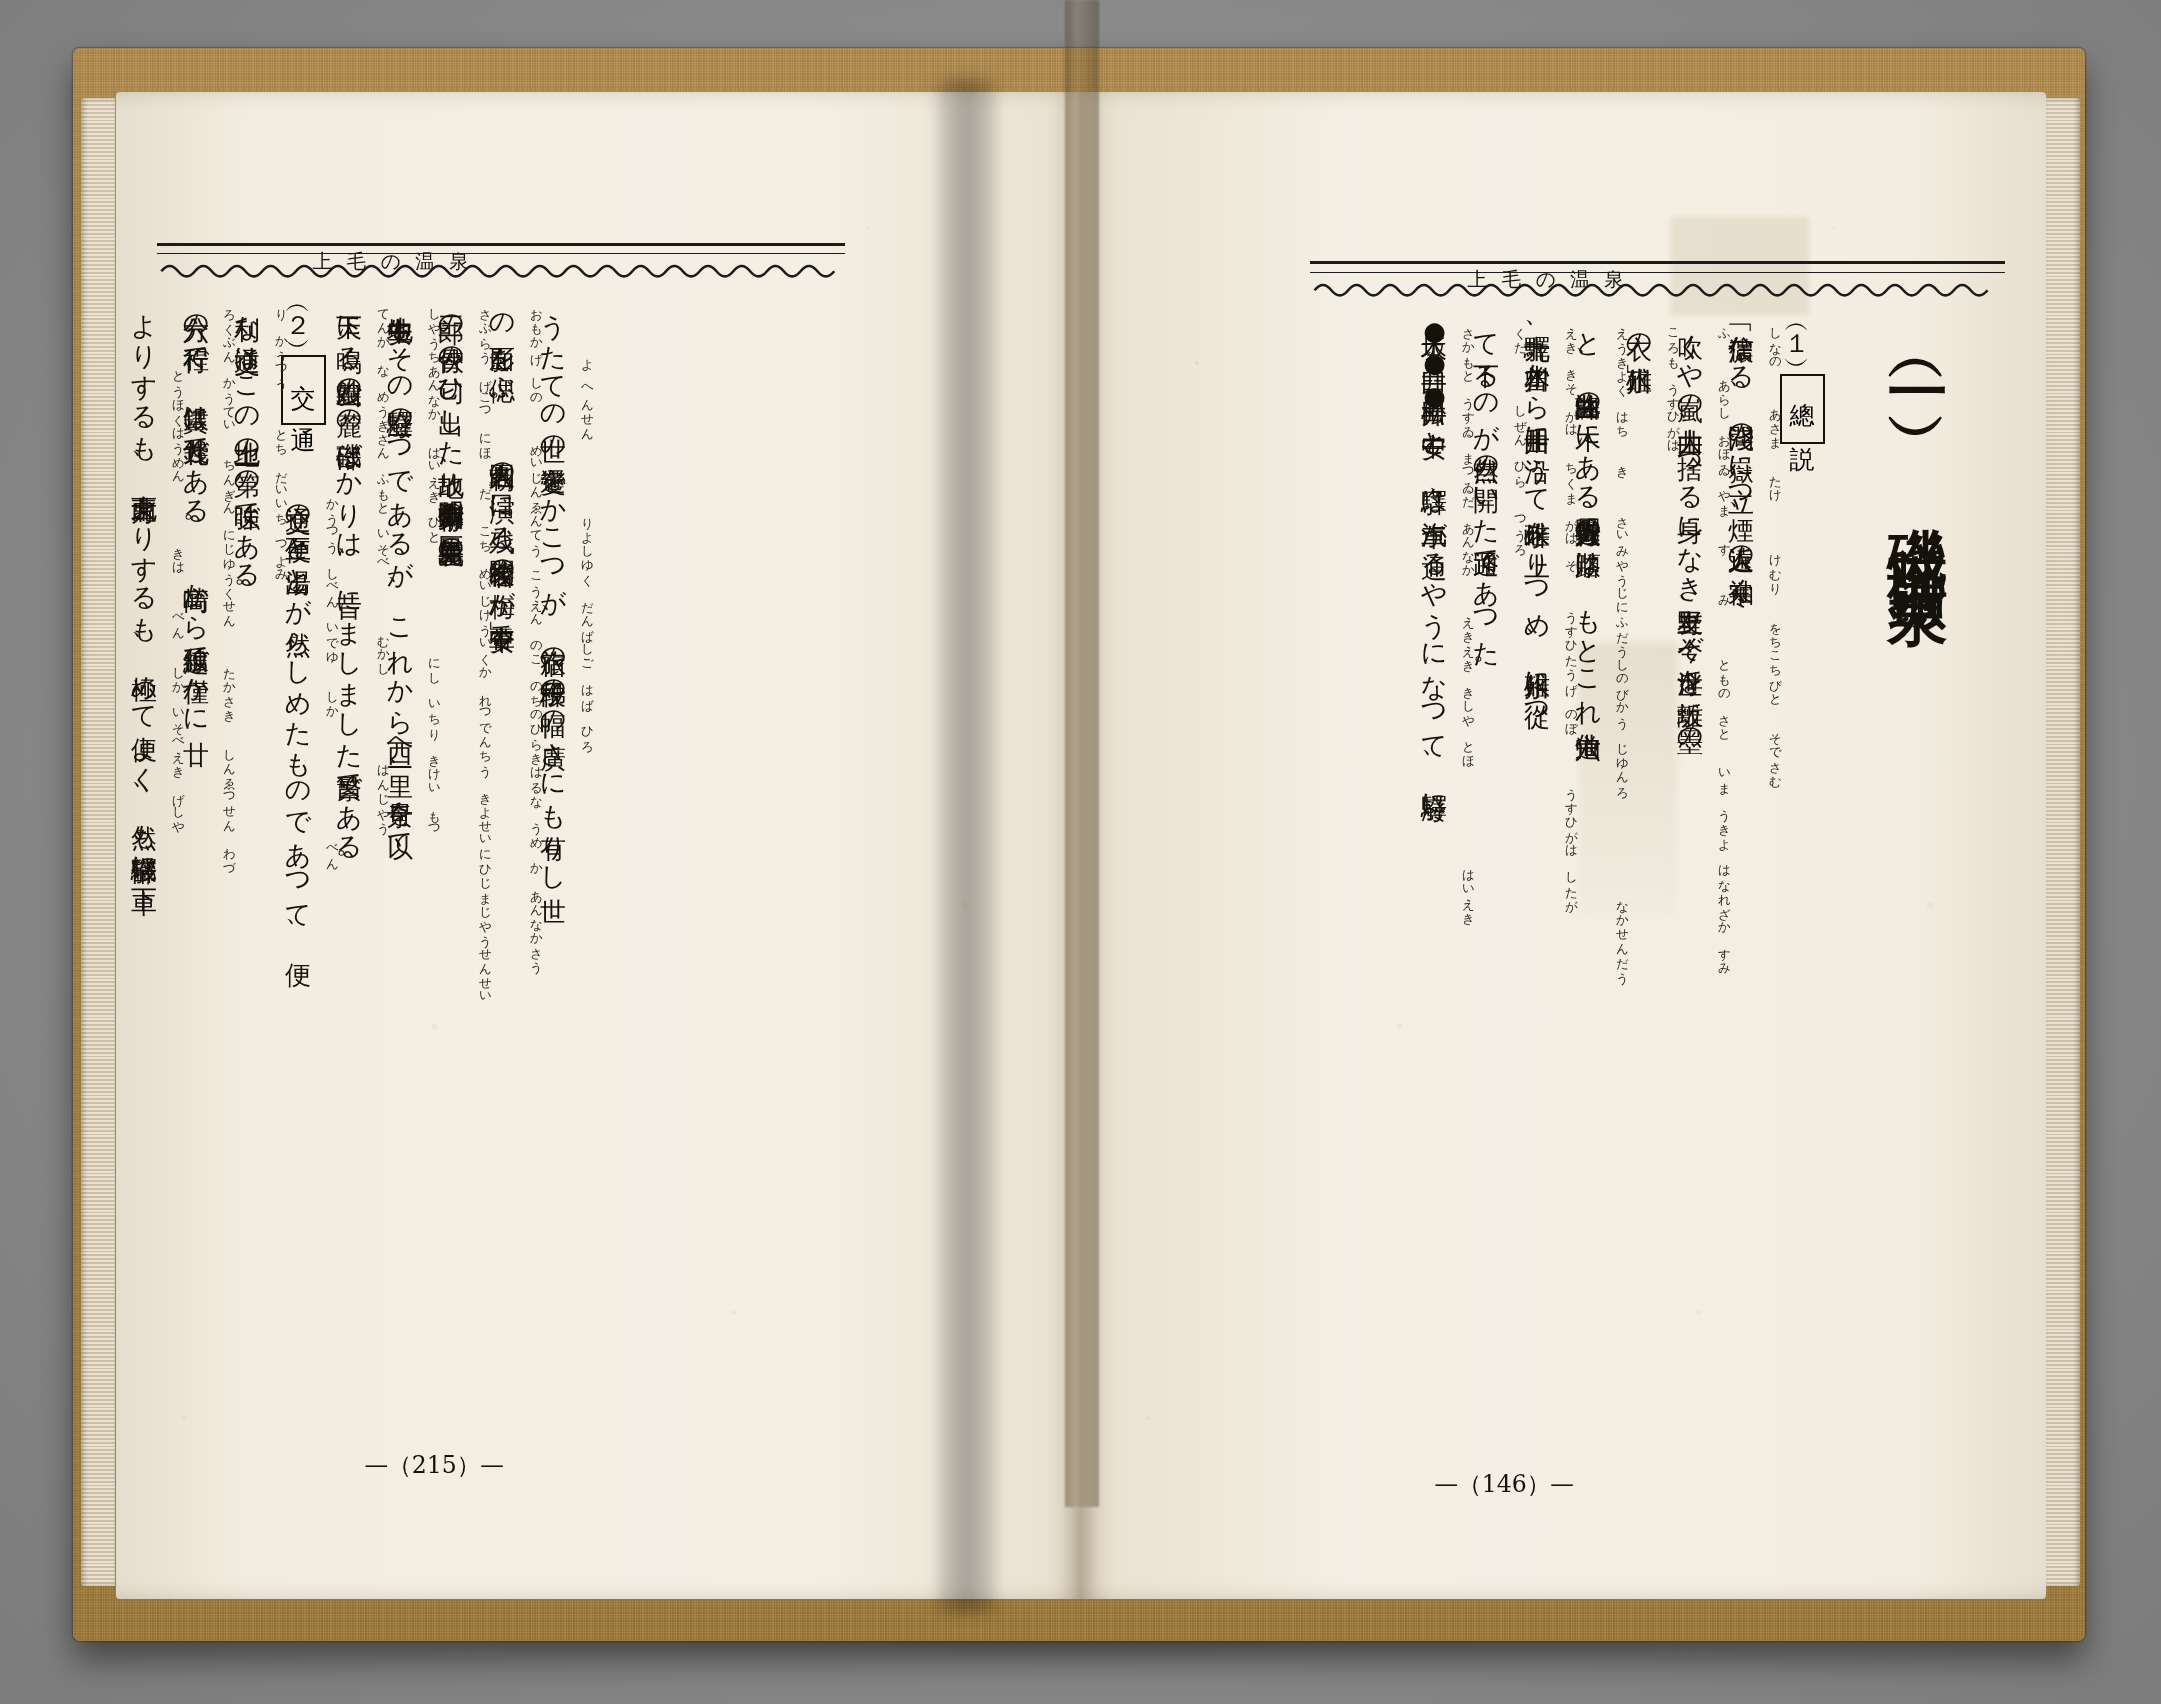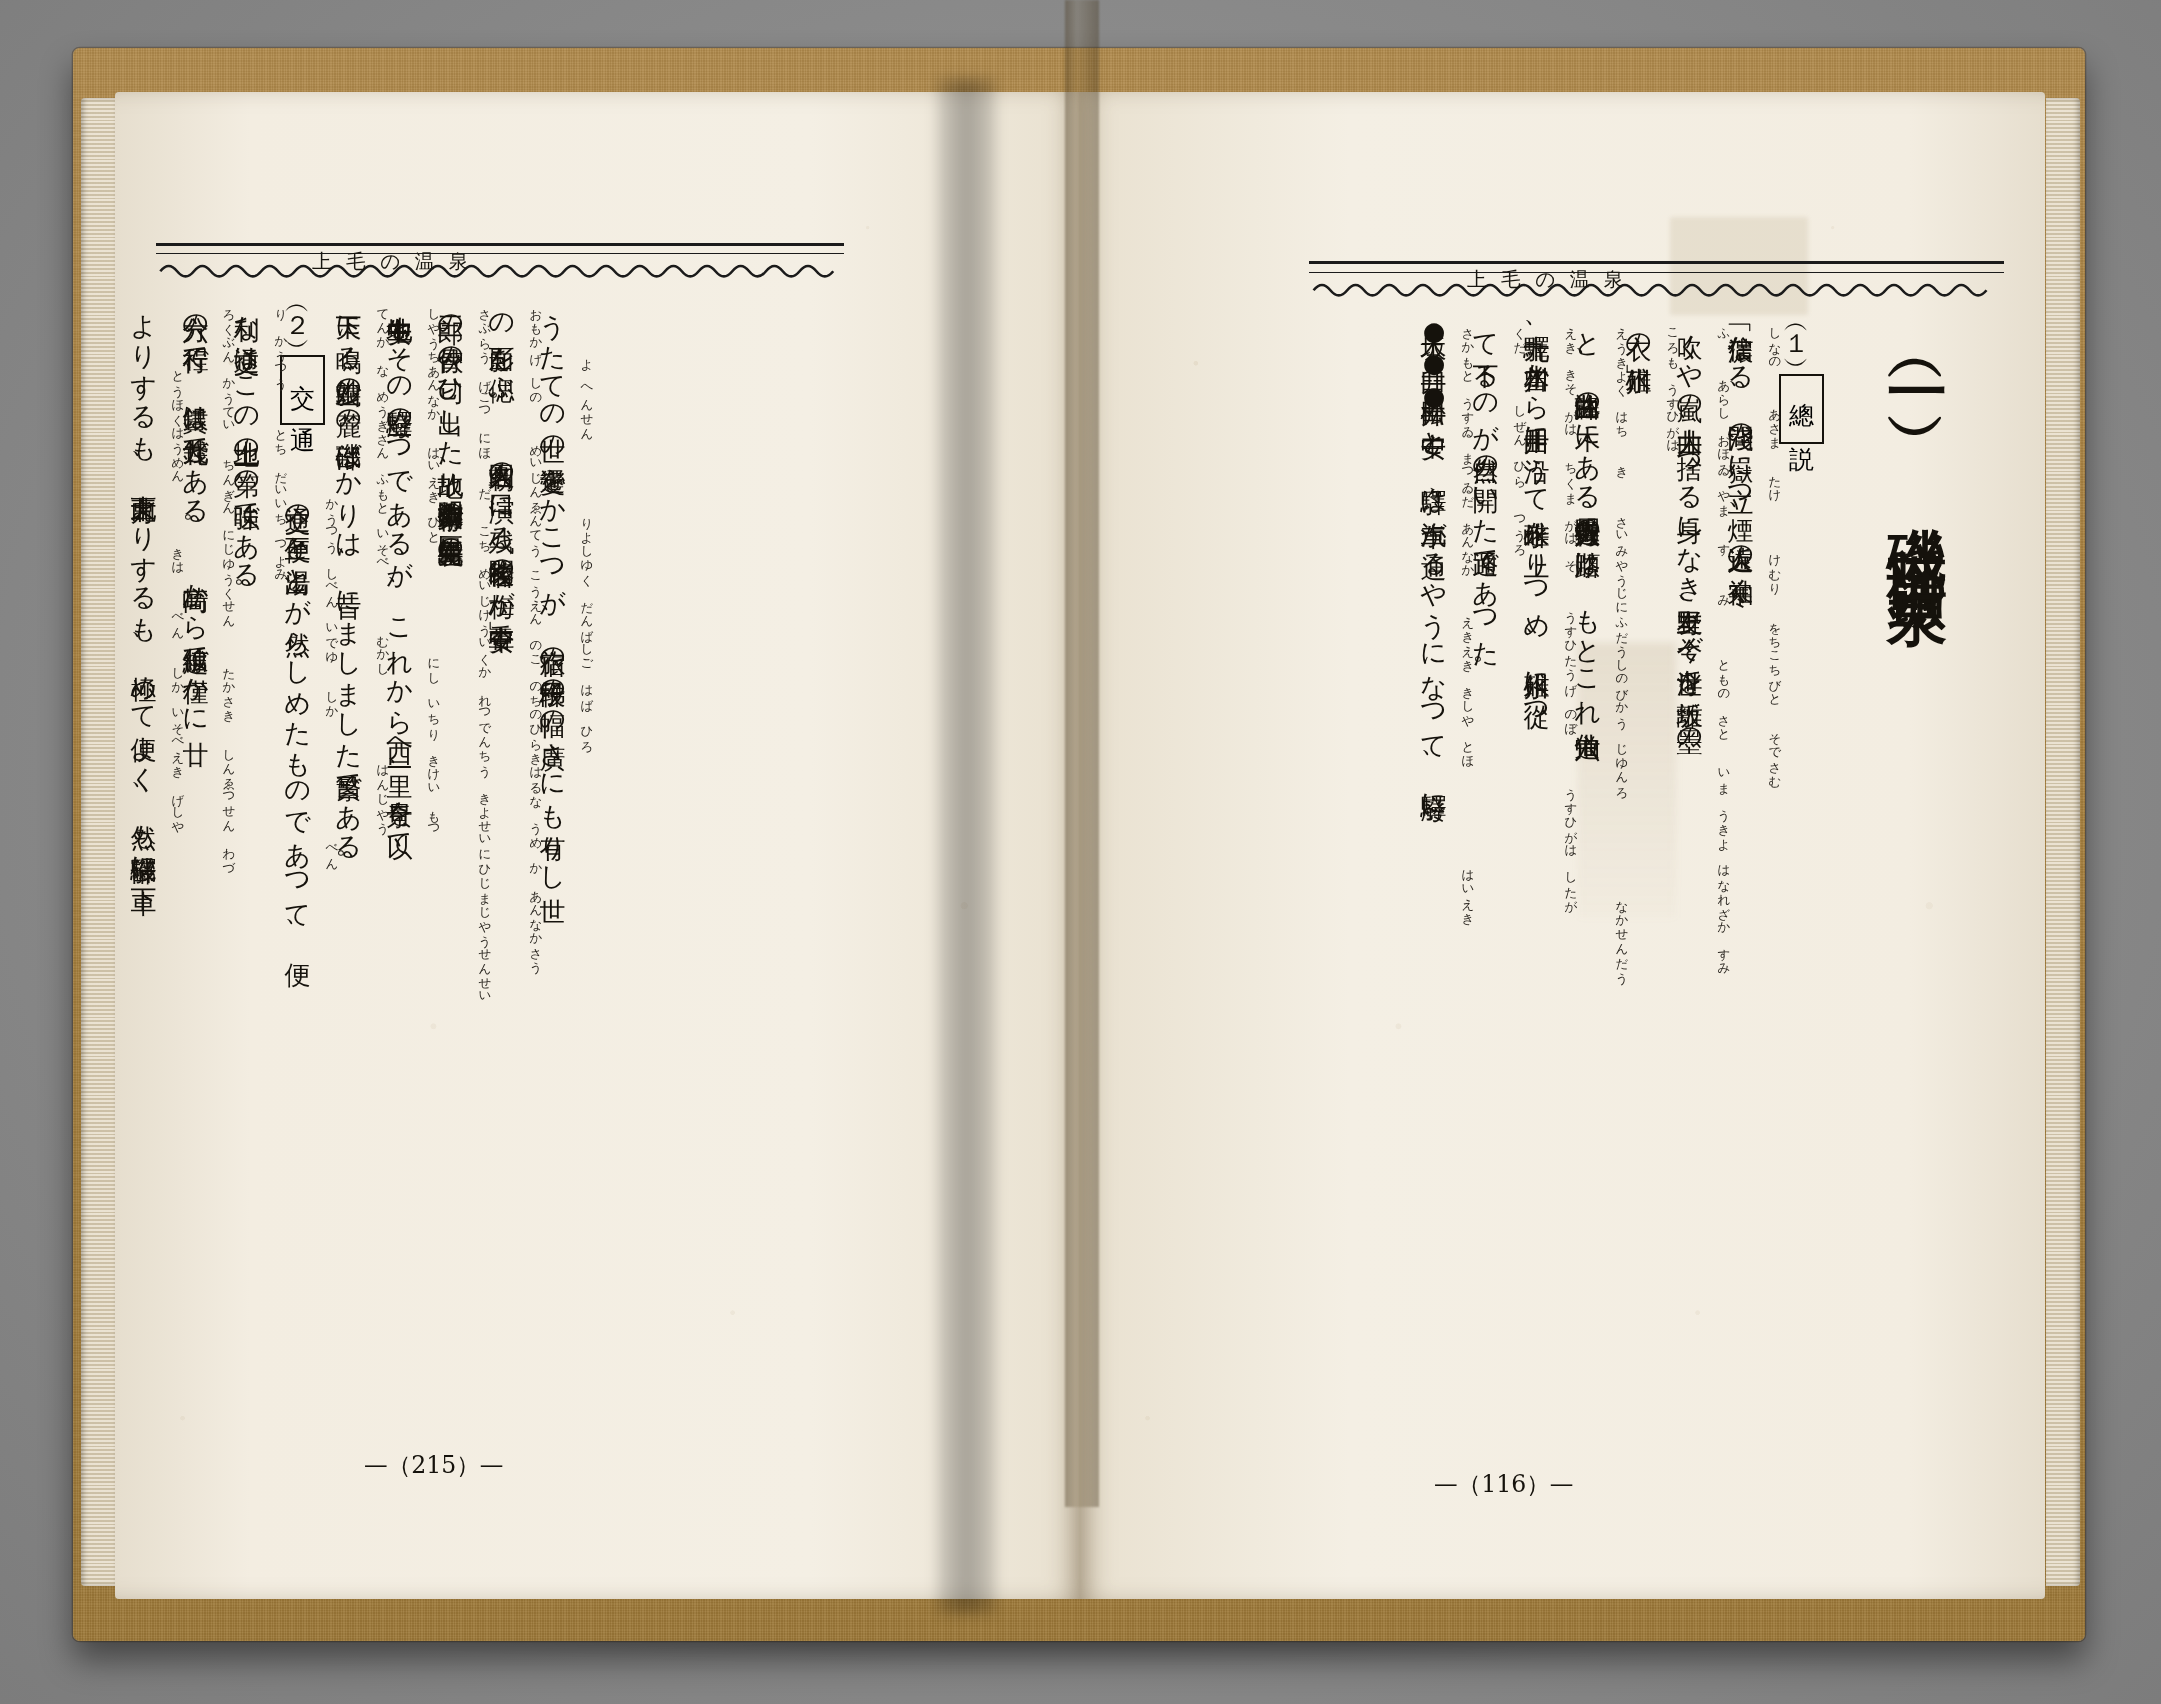--- a/index.html
+++ b/index.html
@@ -26,20 +26,21 @@
     position:absolute;inset:0;border-radius:6.6px;
     background-image:
       repeating-linear-gradient(90deg, rgba(255,255,255,.07) 0 1.3px, rgba(0,0,0,.05) 1.3px 2.6px),
       repeating-linear-gradient(0deg, rgba(255,255,255,.05) 0 1.3px, rgba(0,0,0,.04) 1.3px 2.6px);
     opacity:.75;
   }
   
   .pages{
     position:absolute;left:115px;top:92px;width:1931px;height:1507px;
     display:flex;
+    justify-content:center;
   }
   .page{
     position:relative;
     width:965px;height:1507px;
     background:#f2ece0;
     overflow:hidden;
   }
   .page.left{
     background:linear-gradient(90deg,#e6dece 0%, #f3ede1 14%, #f4efe4 72%, #e9e1d0 100%);
     box-shadow:inset -17px 0 27.5px -11.8px rgba(90,70,40,.55);
@@ -253,20 +254,20 @@
         <div class="vtext body-col" style="right:486px;top:6.6px;height:1088px;">十九驛、木曾川から千曲川に沿うて碓氷峠を上りつめ、碓氷川に從つ</div>
         <div class="vtext ruby-col" style="right:465px;top:10.5px;height:1049px;">えき　きそ　がは　　ちくま　がは　そ　　　うすひたうげ　のぼ　　　　うすひがは　したが</div>
 
         <div class="vtext body-col" style="right:537px;top:6.6px;height:655px;">て下るのが自然の開いた通路であつた。</div>
         <div class="vtext ruby-col" style="right:516px;top:10.5px;height:623px;">くだ　　　　しぜん　ひら　　つうろ</div>
 
         <div class="vtext body-col" style="right:589px;top:6.6px;height:1088px;">坂本●臼井●松井田●安中と、驛々は汽車が通るやうになつて、廢驛に</div>
         <div class="vtext ruby-col" style="right:568px;top:10.5px;height:1049px;">さかもと　うすゐ　まつゐだ　あんなか　　　えきえき　きしや　とほ　　　　　　　　はいえき</div>
       </div>
 
-      <div class="pagenum" style="left:354px;top:1376px;">—（116）—</div>
+      <div class="pagenum" style="left:354px;top:1376px;">—（146）—</div>
     </div>
   </div>
 
   <div class="gutter" style="left:1065px;"></div>
   <div class="spine-curve"></div>
 </div>
 
 
 </body></html>

